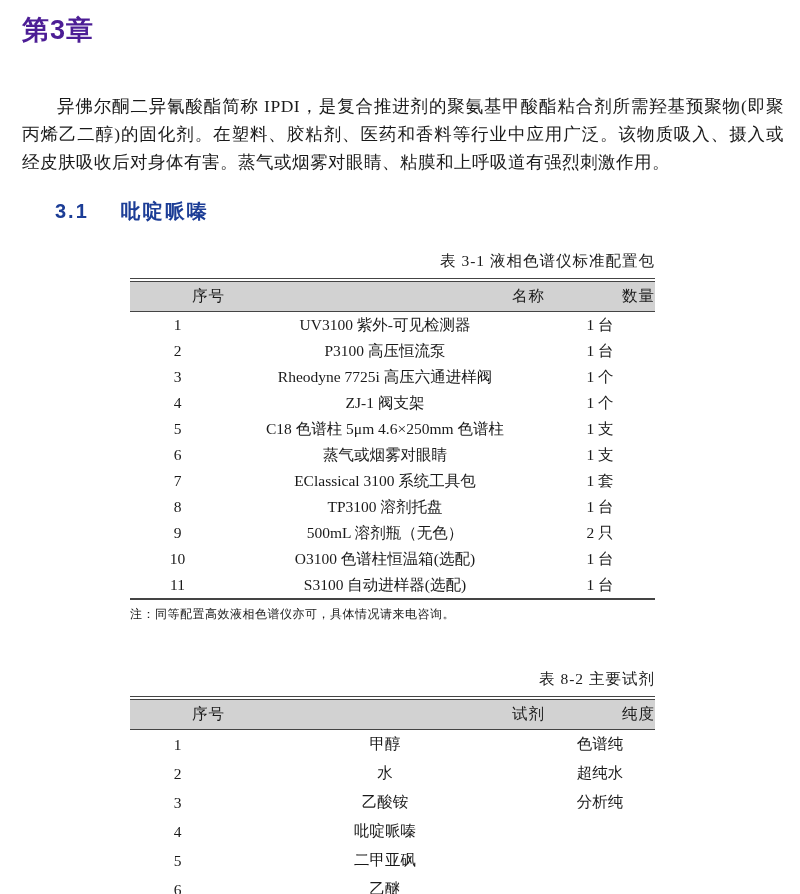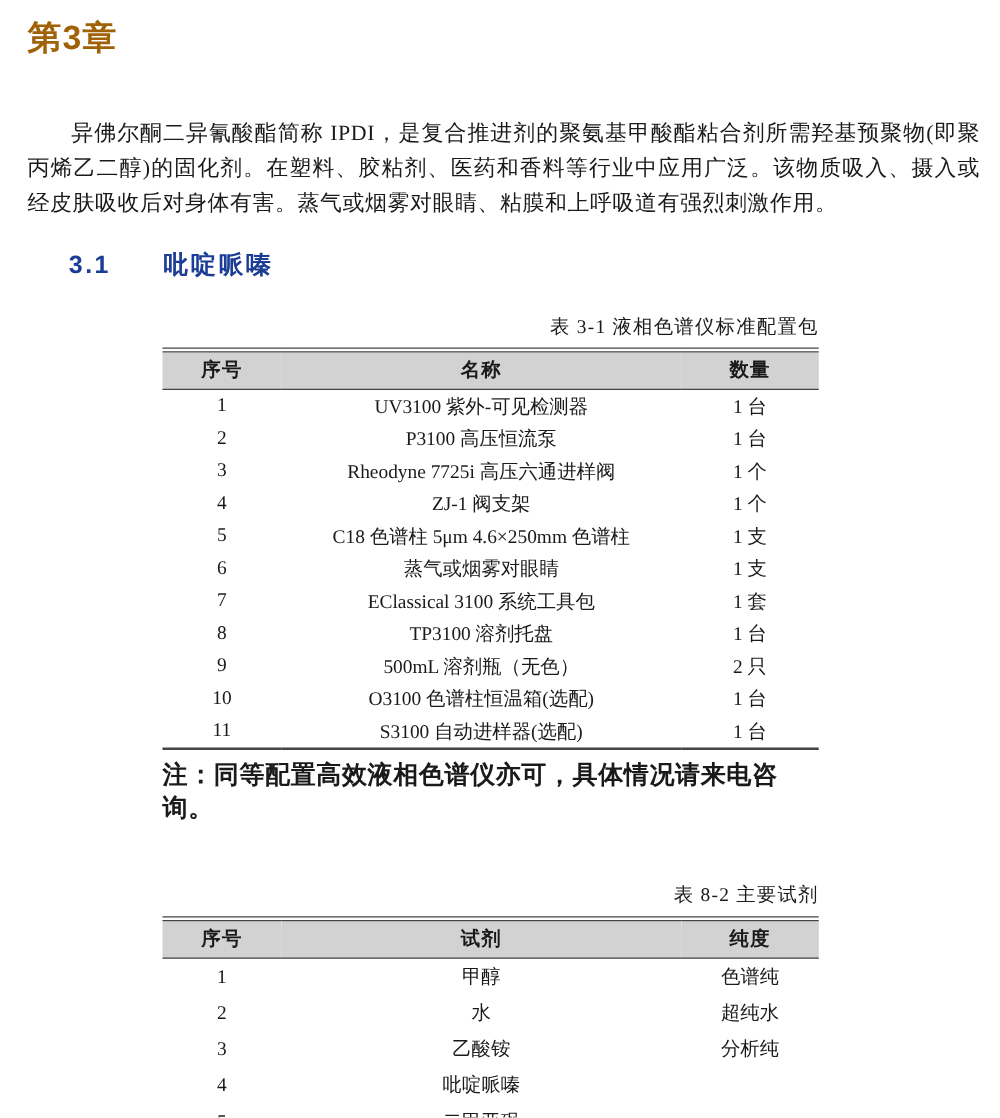--- a/index.html
+++ b/index.html
@@ -3,31 +3,31 @@
 <meta charset="utf-8">
 <style>
   * { margin:0; padding:0; box-sizing:border-box; }
   html,body { width:800px; height:894px; background:#ffffff; overflow:hidden;
     font-family:"Liberation Serif","DejaVu Serif",serif; color:#1a1a1a; }
 
   .chapter-heading {
     display:flex; align-items:baseline; gap:44px;
     margin:12px 0 0 22px;
     font-family:"Liberation Sans","DejaVu Sans",sans-serif;
-    font-weight:bold; font-size:27px; color:#a16207; letter-spacing:1px;
+    font-weight:bold; font-size:27px; color:#4c1d95; letter-spacing:1px;
   }
 
   .intro {
     margin:44px 16px 0 22px;
     font-size:17.5px; line-height:28px; text-align:justify;
     text-indent:2em; letter-spacing:0.5px;
   }
 
   .section-heading {
-    display:flex; align-items:baseline; gap:42px;
+    display:flex; align-items:baseline; gap:32px;
     margin:22px 0 0 55px;
     font-family:"Liberation Sans","DejaVu Sans",sans-serif;
     font-weight:bold; font-size:20px; color:#1c3d96; letter-spacing:2px;
   }
 
   .table-block { width:525px; margin-left:130px; }
   .tb1 { margin-top:26px; }
   .tb2 { margin-top:46px; }
 
   .table-caption {
@@ -37,28 +37,28 @@
   .rule-wrap { border-top:1.5px solid #444; padding-top:2px; }
 
   table.doc-table {
     width:100%; border-collapse:collapse; font-size:15.5px;
     border-top:1.5px solid #444; border-bottom:2px solid #444;
   }
   table.doc-table thead tr {
     background:#d2d2d2; border-bottom:1px solid #444;
   }
   table.doc-table th {
-    font-weight:bold; text-align:center; padding:4px 0; letter-spacing:1px;
+    font-weight:normal; text-align:right; padding:4px 0; letter-spacing:1px;
   }
   table.doc-table td { text-align:center; }
   .tb1 table.doc-table td { padding:2.5px 0; }
   .tb2 table.doc-table td { padding:4px 0; }
   col.c0 { width:95px; } col.c2 { width:110px; }
 
-  .table-note { font-size:20px; margin-top:6px; letter-spacing:0.5px;font-weight:bold; }
+  .table-note { font-size:12px; margin-top:6px; letter-spacing:0.5px; }
 </style>
 </head>
 <body>
 
 <div class="chapter-heading">
   <span>第3章</span>
 </div>
 
 <p class="intro">异佛尔酮二异氰酸酯简称 IPDI，是复合推进剂的聚氨基甲酸酯粘合剂所需羟基预聚物(即聚丙烯乙二醇)的固化剂。在塑料、胶粘剂、医药和香料等行业中应用广泛。该物质吸入、摄入或经皮肤吸收后对身体有害。蒸气或烟雾对眼睛、粘膜和上呼吸道有强烈刺激作用。</p>
 

